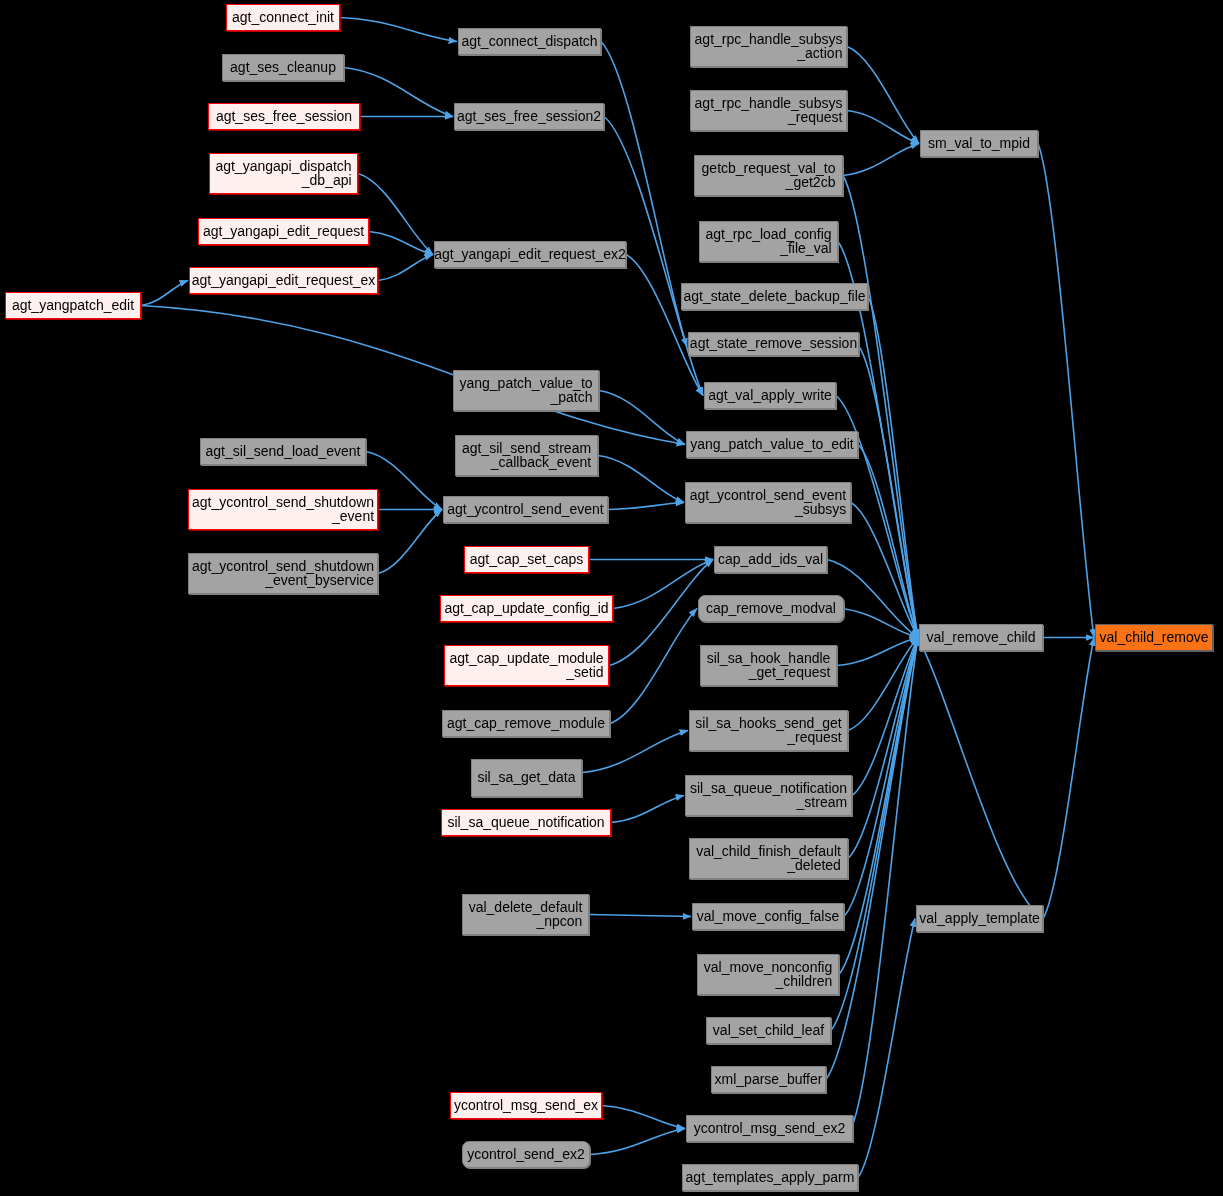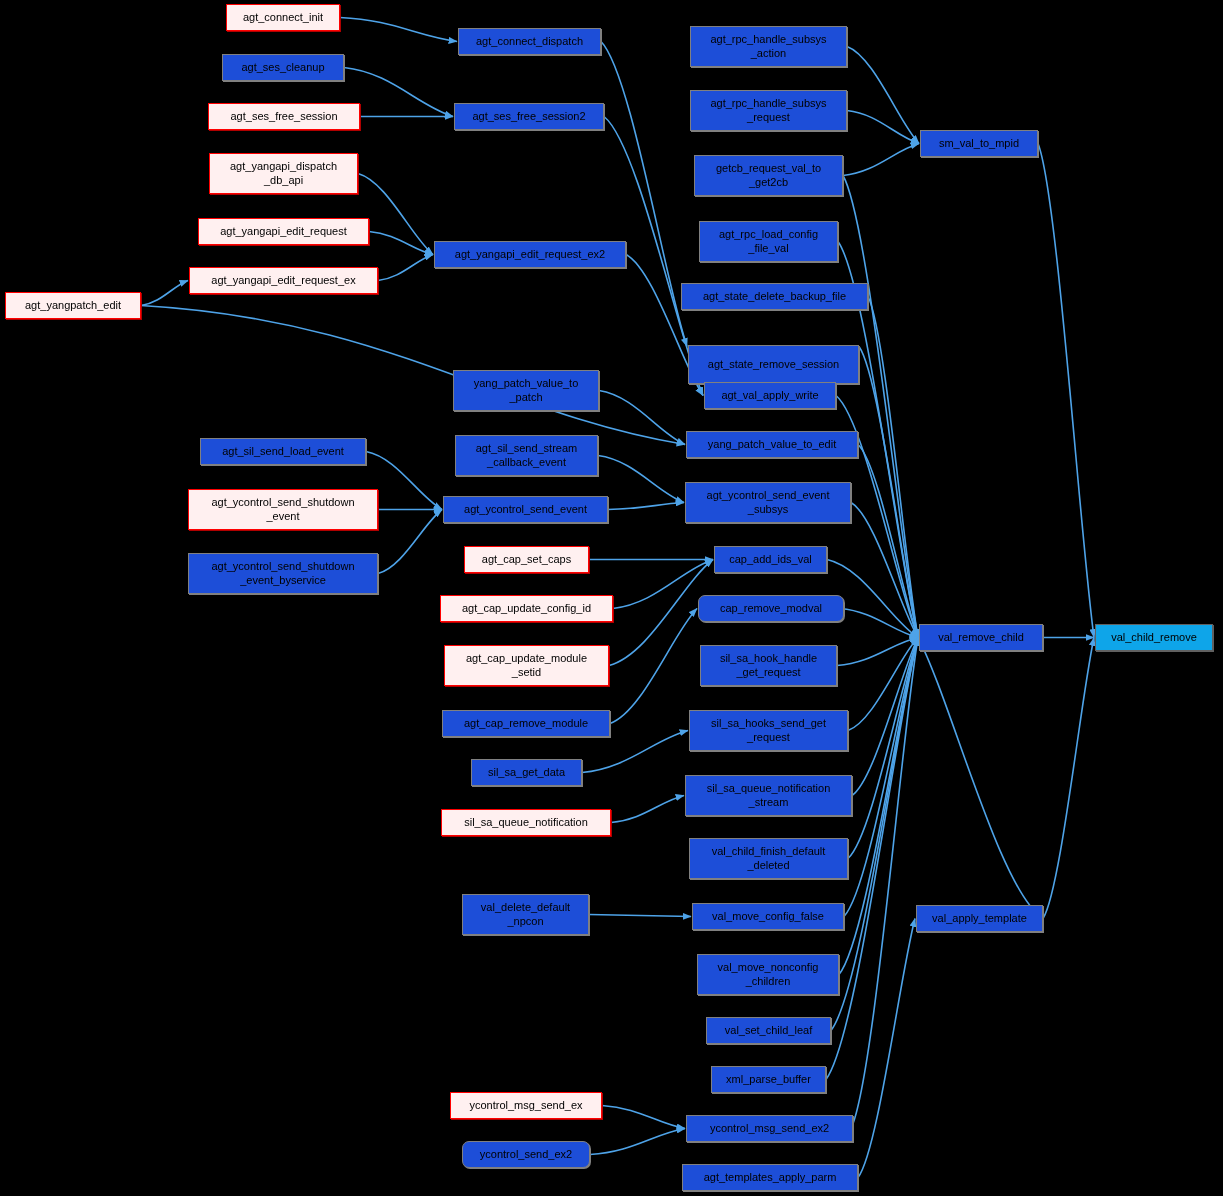--- a/index.html
+++ b/index.html
@@ -15,40 +15,40 @@
   svg.edges{
     position:absolute;left:0;top:0;width:1223px;height:1196px;
     pointer-events:none;
   }
   .node{
     position:absolute;
     box-sizing:border-box;
     display:flex;
     align-items:center;
     justify-content:center;
-    text-align:center;
-    font-size:11px;
+    text-align:right;
+    font-size:14px;
     line-height:13.5px;
     color:#000;
     white-space:pre-line;
     padding:0 9px;
     z-index:5;
   }
   .node.plain{
-    background:#1d4ed8;
+    background:#a3a3a3;
     border:1px solid #808080;
     box-shadow:1px 1px 0 0 #808080;
   }
   .node.hl{
     background:#fff0f0;
     border:1.6px solid #ff0000;
     box-shadow:1px 1px 0 0 #b00000;
   }
   .node.target{
-    background:#0ea5e9;
+    background:#f97316;
     border:1px solid #606060;
     box-shadow:1px 1px 0 0 #606060;
   }
 </style>
 </head>
 <body>
 
 <div id="canvas">
   <svg class="edges" viewBox="0 0 1223 1196">
     <defs>
@@ -131,36 +131,36 @@
       <div class="node plain" style="left: 188px; top: 553px; width: 190px; height: 41px;">agt_ycontrol_send_shutdown
 _event_byservice</div>
       <div class="node plain" style="left: 455px; top: 435px; width: 143px; height: 41px;">agt_sil_send_stream
 _callback_event</div>
       <div class="node plain" style="left: 443px; top: 496px; width: 165px; height: 27px;">agt_ycontrol_send_event</div>
       <div class="node hl" style="left: 464px; top: 546px; width: 125px; height: 27px;">agt_cap_set_caps</div>
       <div class="node hl" style="left: 440px; top: 595px; width: 173px; height: 27px;">agt_cap_update_config_id</div>
       <div class="node hl" style="left: 444px; top: 645px; width: 165px; height: 41px;">agt_cap_update_module
 _setid</div>
       <div class="node plain" style="left: 442px; top: 710px; width: 168px; height: 27px;">agt_cap_remove_module</div>
-      <div class="node plain" style="left: 471px; top: 759px; width: 111px; height: 27px;">sil_sa_get_data</div>
+      <div class="node plain" style="left: 471px; top: 759px; width: 111px; height: 38px;">sil_sa_get_data</div>
       <div class="node hl" style="left: 441px; top: 809px; width: 170px; height: 27px;">sil_sa_queue_notification</div>
       <div class="node plain" style="left: 462px; top: 894px; width: 127px; height: 41px;">val_delete_default
 _npcon</div>
       <div class="node hl" style="left: 450px; top: 1092px; width: 152px; height: 27px;">ycontrol_msg_send_ex</div>
       <div class="node plain" style="left: 462px; top: 1141px; width: 128px; height: 27px; border-radius: 7px;">ycontrol_send_ex2</div>
       <div class="node plain" style="left: 690px; top: 26px; width: 157px; height: 41px;">agt_rpc_handle_subsys
 _action</div>
       <div class="node plain" style="left: 690px; top: 90px; width: 157px; height: 41px;">agt_rpc_handle_subsys
 _request</div>
       <div class="node plain" style="left: 694px; top: 155px; width: 149px; height: 41px;">getcb_request_val_to
 _get2cb</div>
       <div class="node plain" style="left: 699px; top: 221px; width: 139px; height: 41px;">agt_rpc_load_config
 _file_val</div>
       <div class="node plain" style="left: 681px; top: 283px; width: 187px; height: 27px;">agt_state_delete_backup_file</div>
-      <div class="node plain" style="left: 688px; top: 345px; width: 171px; height: 39px;">agt_state_remove_session</div>
+      <div class="node plain" style="left: 688px; top: 332px; width: 171px; height: 24px;">agt_state_remove_session</div>
       <div class="node plain" style="left: 704px; top: 382px; width: 132px; height: 27px;">agt_val_apply_write</div>
       <div class="node plain" style="left: 686px; top: 431px; width: 172px; height: 27px;">yang_patch_value_to_edit</div>
       <div class="node plain" style="left: 685px; top: 482px; width: 166px; height: 41px;">agt_ycontrol_send_event
 _subsys</div>
       <div class="node plain" style="left: 714px; top: 546px; width: 113px; height: 27px;">cap_add_ids_val</div>
       <div class="node plain" style="left: 698px; top: 595px; width: 146px; height: 27px; border-radius: 7px;">cap_remove_modval</div>
       <div class="node plain" style="left: 700px; top: 645px; width: 137px; height: 41px;">sil_sa_hook_handle
 _get_request</div>
       <div class="node plain" style="left: 689px; top: 710px; width: 159px; height: 41px;">sil_sa_hooks_send_get
 _request</div>

